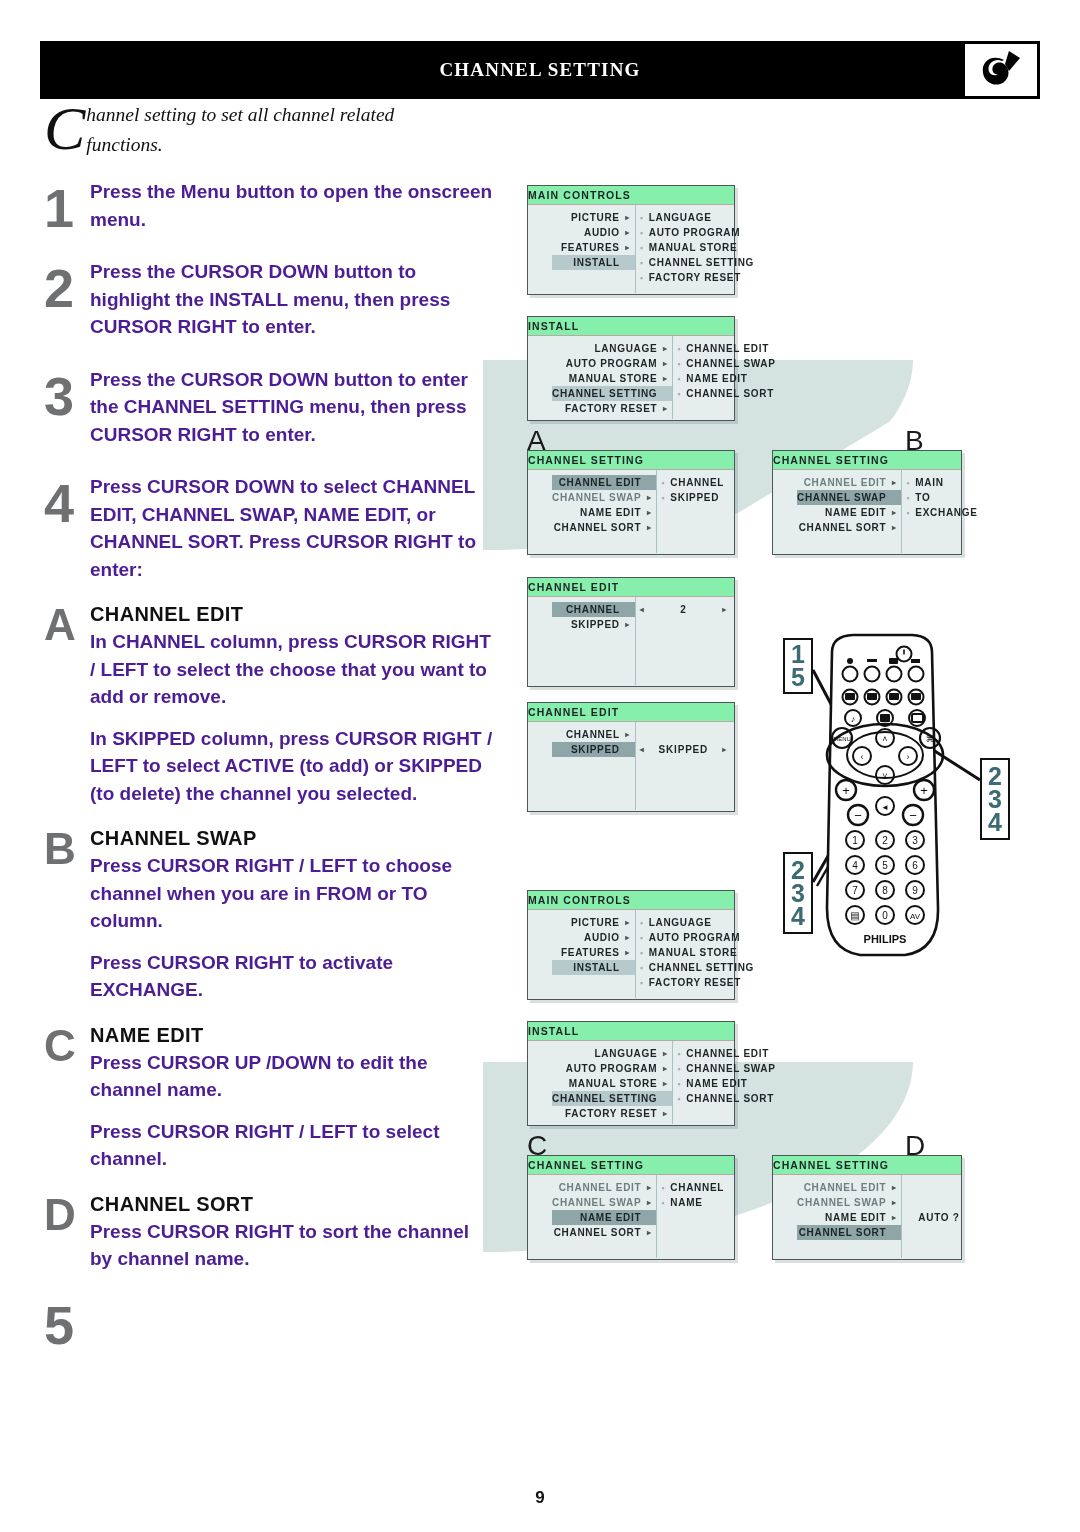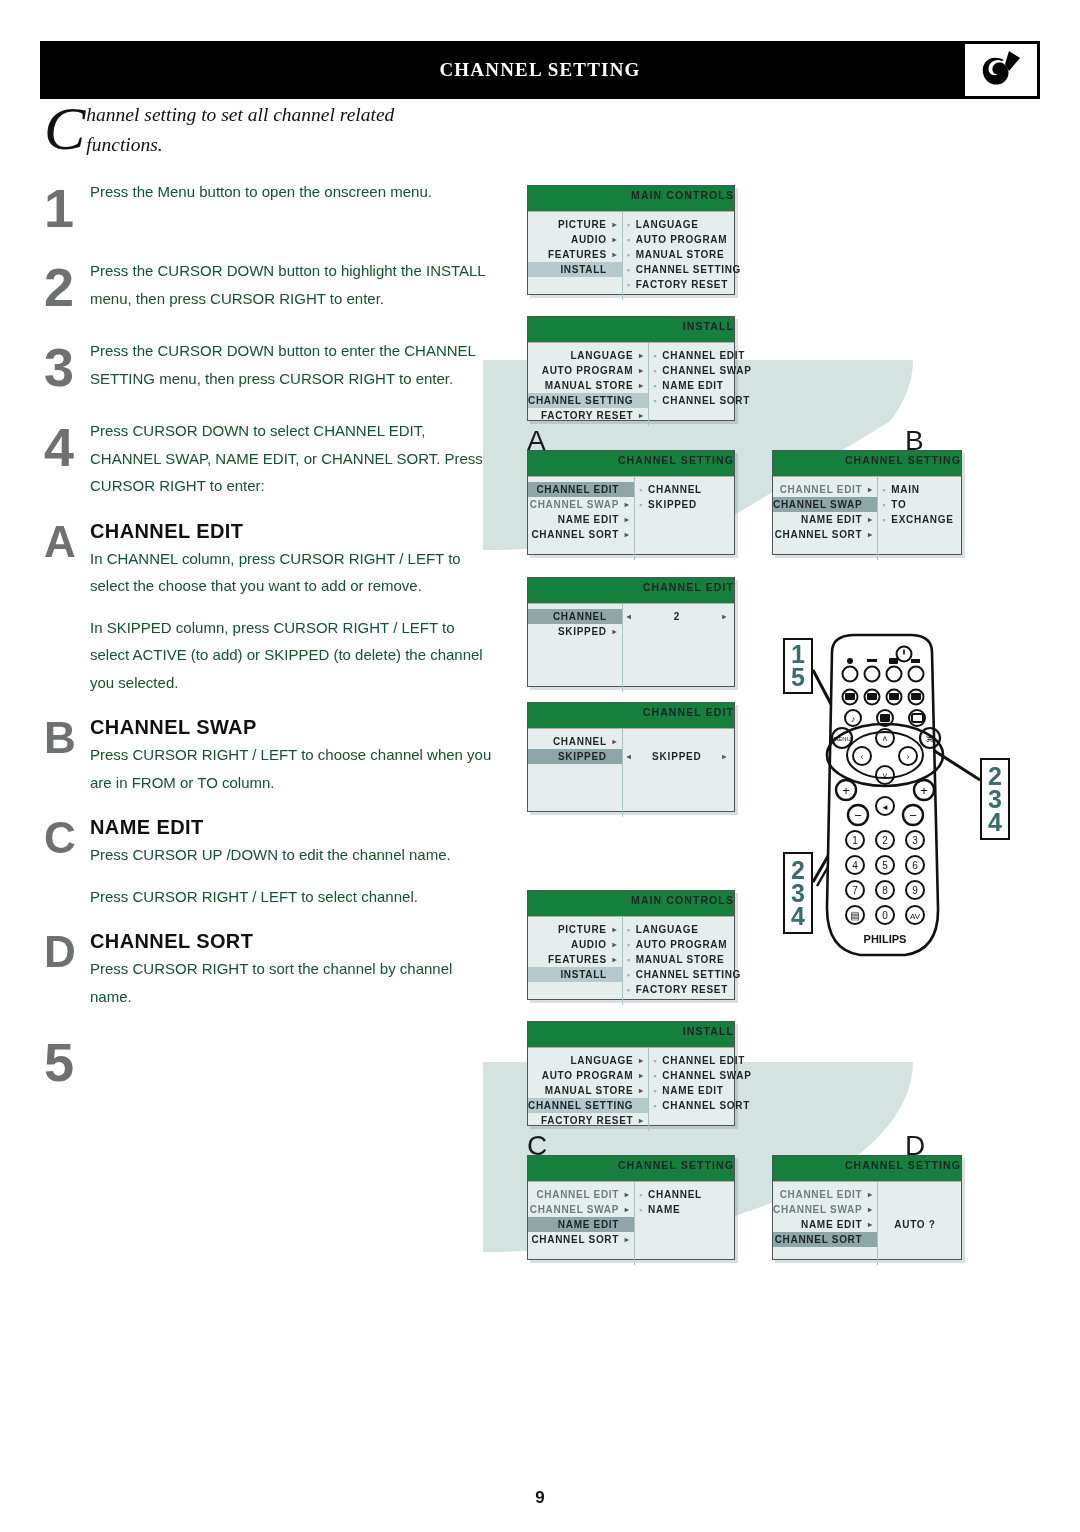--- a/index.html
+++ b/index.html
@@ -91,24 +91,25 @@
     font-family: "Liberation Sans", sans-serif;
     font-weight: bold;
     font-size: 54px;
     line-height: 48px;
     color: #6e7072;
     text-align: left;
     padding-top: 8px;
   }
   .step-body { flex: 1 1 auto; padding-top: 2px; }
   .step-body p {
-    font-size: 15px;
+    font-size: 19px;
     line-height: 27.5px;
-    color: #14532d;
+    color: #4c1d95;
     margin-bottom: 0;
+    font-weight: bold;
   }
   .step-body p + p { margin-top: 14px; }
   .step-letter .step-num {
     font-size: 44px;
     line-height: 40px;
     padding-top: 4px;
   }
   .sec-title {
     font-size: 20px;
     font-weight: bold;
@@ -122,31 +123,31 @@
 
   
   .osd {
     position: absolute;
     background: #e6eded;
     border: 1.5px solid #4a5658;
     box-shadow: 3px 3px 0 rgba(90,110,112,0.22);
     font-family: "Liberation Sans", sans-serif;
   }
   .osd-title {
-    height: 26px;
+    height: 19px;
     line-height: 19px;
-    text-align: right;
+    text-align: left;
     font-size: 10.5px;
     font-weight: bold;
     letter-spacing: 1.1px;
     color: #1d2426;
     border-bottom: 1.5px solid #b9a9a2;
-    background: #15803d;
-  }
-  .osd-body { display: flex; height: calc(100% - 20.5px); }
+    background: #86efac;
+  }
+  .osd-body { display: flex; height: calc(100% - 20.5px); margin-left: 24px; }
   .osd-left {
     flex: 0 0 46%;
     border-right: 1.5px solid #a9c2c4;
     padding-top: 5px;
   }
   .osd-left.wide { flex: 0 0 52%; }
   .osd-right { flex: 1 1 auto; padding-top: 5px; }
 
   .osd-row {
     height: 15px;
@@ -308,20 +309,21 @@
         <p>In CHANNEL column, press CURSOR RIGHT / LEFT to select the choose that you want to add or remove.</p>
         <p>In SKIPPED column, press CURSOR RIGHT / LEFT to select ACTIVE (to add) or SKIPPED (to delete) the channel you selected.</p>
       </div>
     </div>
 
     <div class="step step-letter sp-2">
       <div class="step-num">B</div>
       <div class="step-body">
         <div class="sec-title">CHANNEL SWAP</div>
         <p>Press CURSOR RIGHT / LEFT to choose channel when you are in FROM or TO column.</p>
+        <p>Press CURSOR RIGHT to activate EXCHANGE.</p>
       </div>
     </div>
 
     <div class="step step-letter sp-2">
       <div class="step-num">C</div>
       <div class="step-body">
         <div class="sec-title">NAME EDIT</div>
         <p>Press CURSOR UP /DOWN to edit the channel name.</p>
         <p>Press CURSOR RIGHT / LEFT to select channel.</p>
       </div>

